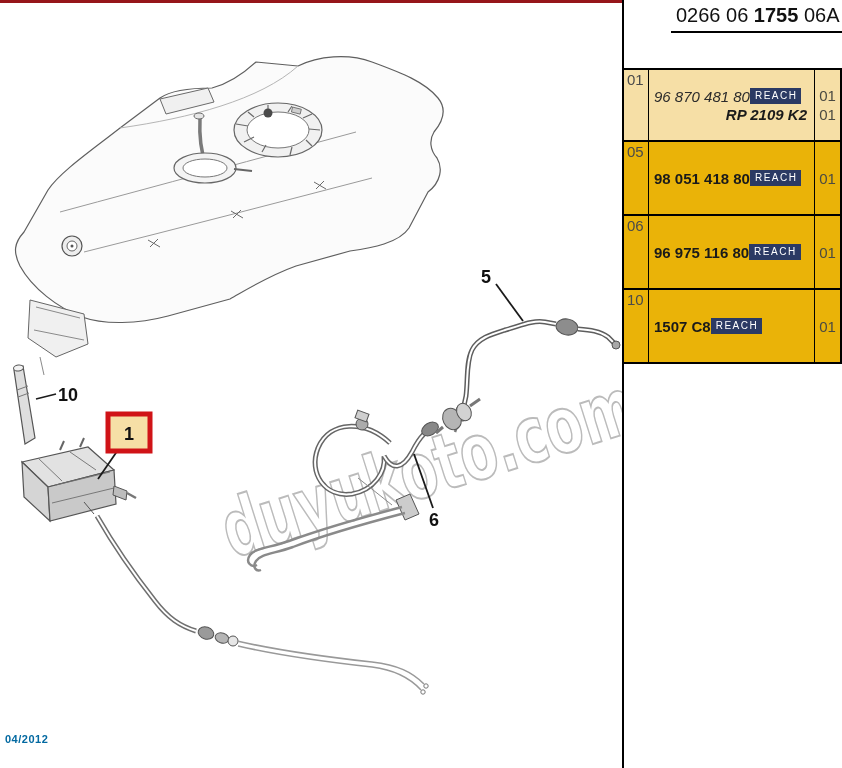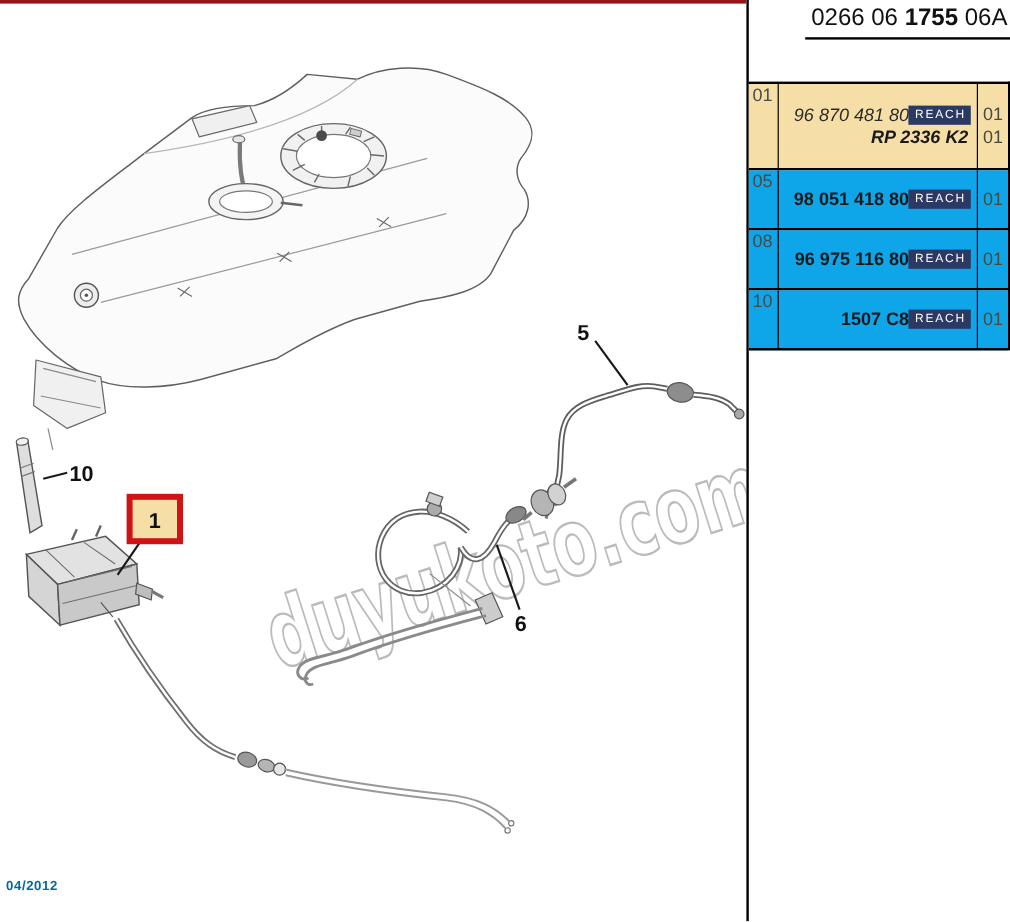--- a/index.html
+++ b/index.html
@@ -24,28 +24,28 @@
     border-left:2px solid #000;box-sizing:border-box;
   }
   .rp-header{
     height:33px;border-bottom:2px solid #000;box-sizing:border-box;
     display:flex;align-items:center;padding-left:5px;
     font-size:20px;color:#111;white-space:pre;margin-left:47px;
   }
   .rp-header .bold{font-weight:bold;}
   .rp-gap{height:35px;}
   .rp-table{border-top:2px solid #000;border-right:2px solid #000;box-sizing:border-box;width:218px;}
-  .prow{display:flex;border-bottom:2px solid #000;height:50px;box-sizing:border-box;background:#0ea5e9;}
+  .prow{display:flex;border-bottom:2px solid #000;height:74px;box-sizing:border-box;background:#eab308;}
   .prow.highlight{background:#f6dfa6;height:72px;}
   .pnum{
     width:25px;border-right:1px solid #000;box-sizing:border-box;flex:0 0 25px;
     font-size:15px;color:#4a4a4a;padding:1px 0 0 3px;
   }
   .pmain{flex:1 1 auto;display:flex;flex-direction:column;justify-content:center;padding:2px 5px;min-width:0;}
-  .pmain .line1{display:flex;align-items:center;justify-content:flex-end;}
+  .pmain .line1{display:flex;align-items:center;justify-content:flex-start;}
   .pmain .line2{display:flex;justify-content:flex-end;padding-right:2px;margin-top:1px;}
   .ref{font-size:15px;font-weight:bold;color:#1a1a1a;white-space:nowrap;}
   .ref.italic{font-weight:normal;font-style:italic;color:#2b2b2b;}
   .rp-code{font-size:15px;font-weight:bold;font-style:italic;color:#1a1a1a;}
   .reach{
     background:#2b3a64;color:#fff;font-size:10px;font-weight:normal;
     letter-spacing:1.5px;padding:2px 4px 2px 5px;line-height:12px;flex:0 0 auto;
   }
   .pqty{
     width:26px;border-left:1px solid #000;box-sizing:border-box;flex:0 0 26px;
@@ -209,42 +209,42 @@
     <div class="rp-table">
 
       <div class="prow highlight">
         <div class="pnum">01</div>
         <div class="pmain">
           <div class="line1">
             <span class="ref italic">96 870 481 80</span>
             <span class="reach">REACH</span>
           </div>
           <div class="line2">
-            <span class="rp-code">RP 2336 K2</span>
+            <span class="rp-code">RP 2109 K2</span>
           </div>
         </div>
         <div class="pqty two">
           <span>01</span>
           <span>01</span>
         </div>
       </div>
 
       <div class="prow">
         <div class="pnum">05</div>
         <div class="pmain">
           <div class="line1">
             <span class="ref">98 051 418 80</span>
             <span class="reach">REACH</span>
           </div>
         </div>
         <div class="pqty">01</div>
       </div>
 
       <div class="prow">
-        <div class="pnum">08</div>
+        <div class="pnum">06</div>
         <div class="pmain">
           <div class="line1">
             <span class="ref">96 975 116 80</span>
             <span class="reach">REACH</span>
           </div>
         </div>
         <div class="pqty">01</div>
       </div>
 
       <div class="prow">

